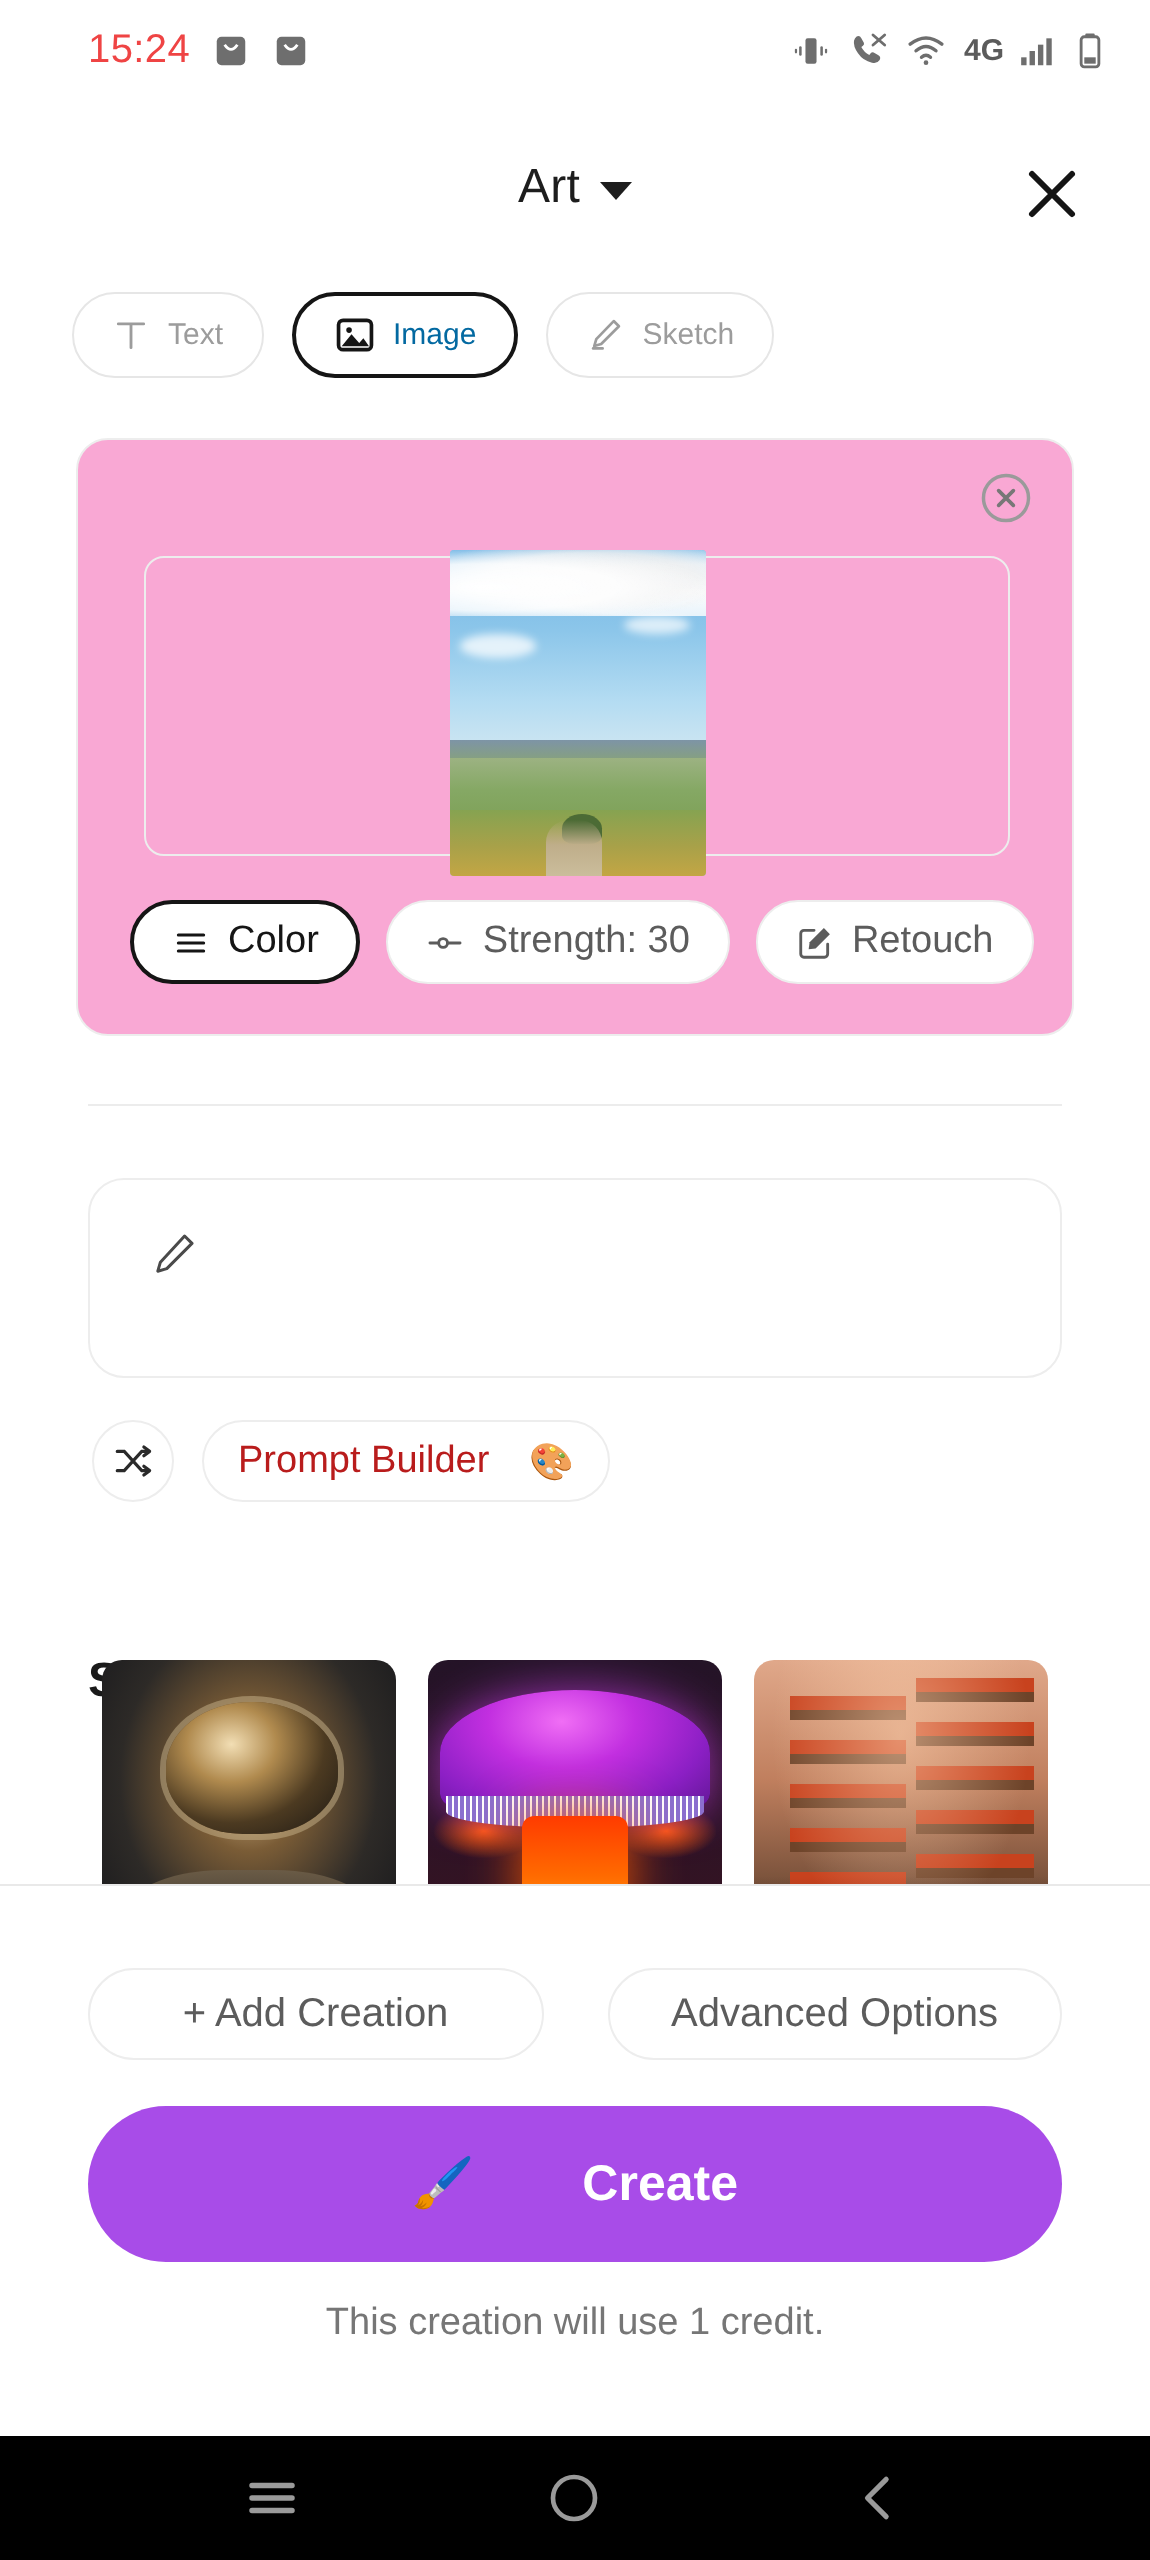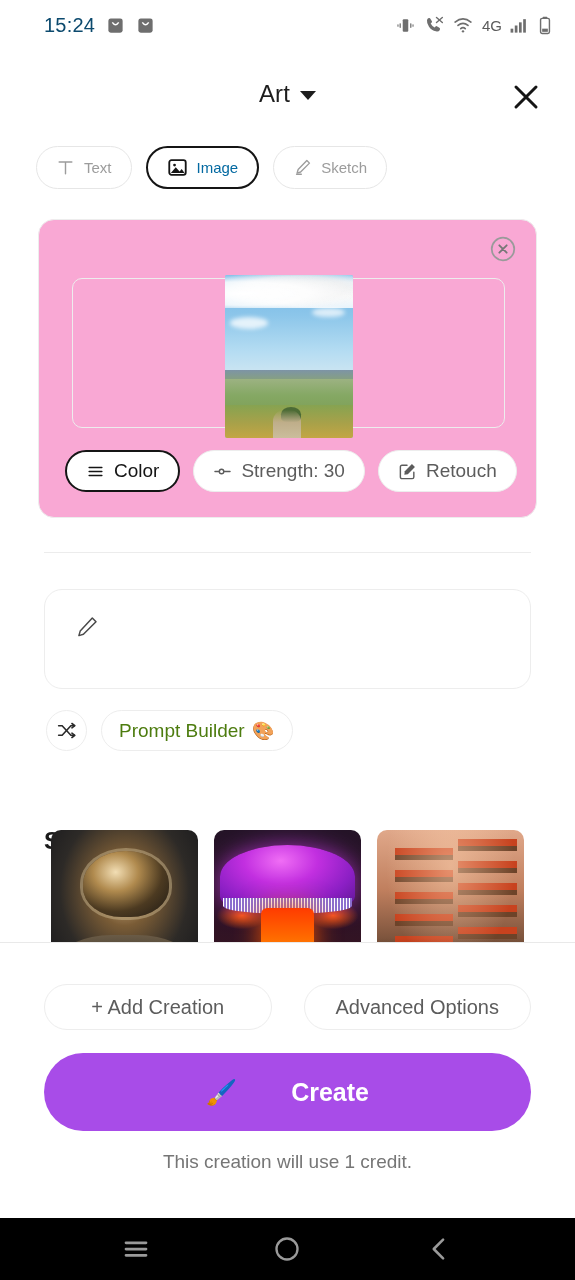--- a/index.html
+++ b/index.html
@@ -28,33 +28,33 @@
     padding: 0 22px 0 44px;
     color: #5b5b5b;
   }
   .status-left {
     display: flex;
     align-items: center;
     gap: 11px;
   }
   .status-time {
     font-size: 20px;
-    color: #0c4a6e;
+    color: #ef4444;
     letter-spacing: 0.2px;
   }
   .status-right {
     display: flex;
     align-items: center;
     gap: 9px;
   }
   .sb-ico { display: block; }
   .net-label {
     font-size: 15px;
     color: #5b5b5b;
-    font-weight: 400;
+    font-weight: 700;
     margin-right: -2px;
   }
 
   
   .header {
     position: absolute;
     top: 50px; left: 0;
     width: 575px; height: 88px;
   }
   .title-wrap {
@@ -273,27 +273,27 @@
     background: #fff;
     display: flex;
     align-items: center;
     justify-content: center;
     cursor: pointer;
   }
   .pb-chip {
     height: 41px;
     display: flex;
     align-items: center;
-    gap: 8px;
+    gap: 20px;
     padding: 0 17px;
     border-radius: 21px;
     border: 1px solid #ededed;
     background: #fff;
     font-size: 19px;
-    color: #4d7c0f;
+    color: #b91c1c;
     cursor: pointer;
   }
   .pb-emoji { font-size: 18px; }
 
   
   .style-title {
     position: absolute;
     top: 827px; left: 44px;
     font-size: 24px;
     font-weight: bold;

